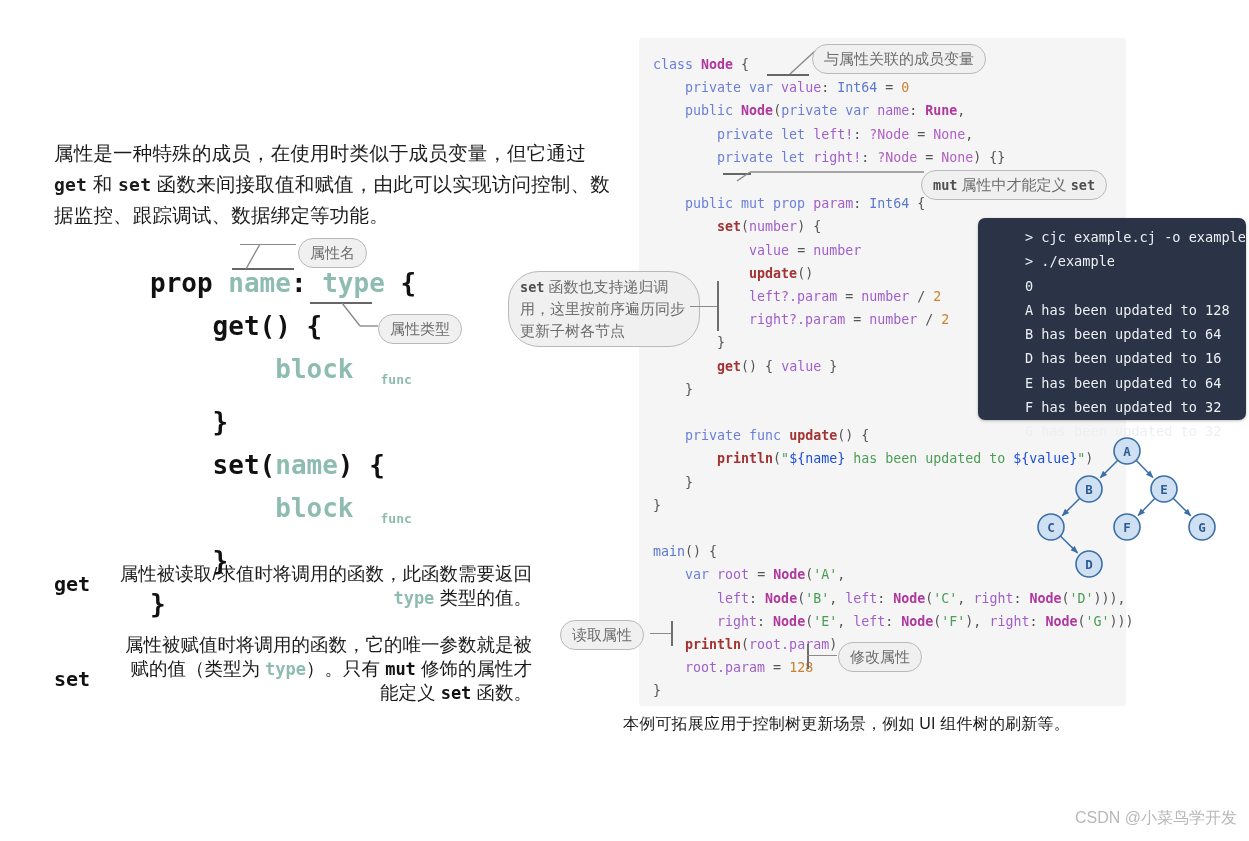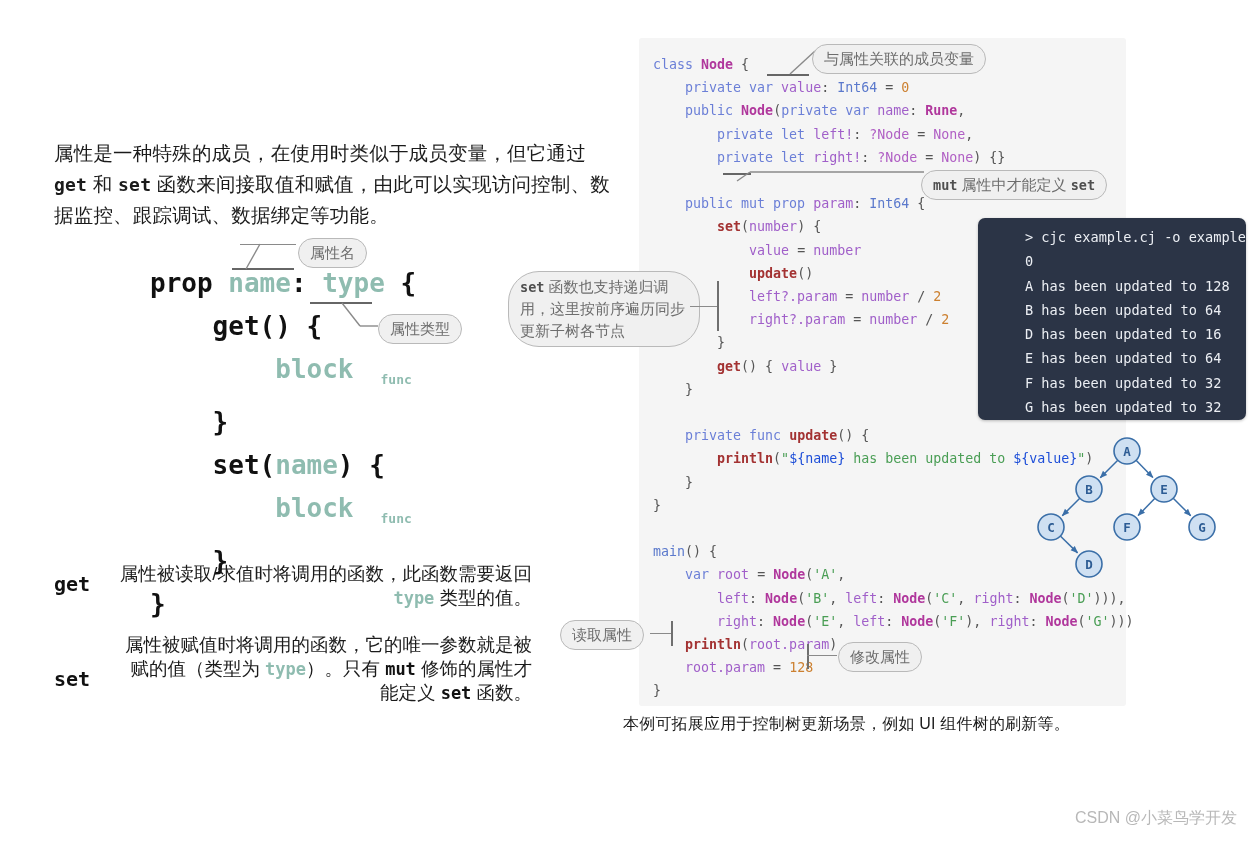--- a/index.html
+++ b/index.html
@@ -264,21 +264,21 @@
 
 <div class="bubble" style="left:560px; top:620px;"><span>读取属性</span></div>
 <div class="lead h" style="left:650px; top:633px; width:22px;"></div>
 <div class="lead v tick" style="left:671px; top:621px; height:25px;"></div>
 
 <div class="lead v tick" style="left:807px; top:644px; height:25px;"></div>
 <div class="lead h" style="left:807px; top:655px; width:30px;"></div>
 <div class="bubble" style="left:838px; top:642px;"><span>修改属性</span></div>
 
 <div id="terminal"></div>
-<div id="terminal-lines"><div>&gt; cjc example.cj -o example</div><div>0</div><div>A has been updated to 128</div><div>B has been updated to 64</div><div>D has been updated to 16</div><div>E has been updated to 64</div><div>F has been updated to 32</div><div>G has been updated to 32</div></div>
+<div id="terminal-lines"><div>&gt; cjc example.cj -o example</div><div>&gt; ./example</div><div>0</div><div>A has been updated to 128</div><div>B has been updated to 64</div><div>D has been updated to 16</div><div>E has been updated to 64</div><div>F has been updated to 32</div><div>G has been updated to 32</div></div>
 
 <svg id="tree-svg" width="215" height="160" viewBox="0 0 215 160">
     <defs>
       <marker id="arrw" viewBox="0 0 10 10" refX="9" refY="5" markerWidth="5" markerHeight="5" orient="auto-start-reverse">
         <path d="M 0 1 L 10 5 L 0 9 z" fill="#3b6fa8"></path>
       </marker>
     </defs>
     <line x1="97.80761184457488" y1="30.192388155425117" x2="80.31370849898477" y2="47.68629150101524" stroke="#3b6fa8" stroke-width="1.5" marker-end="url(#arrw)"></line>
     <line x1="116.06901688101061" y1="30.31412544536225" x2="132.83813306952538" y2="47.536460990323384" stroke="#3b6fa8" stroke-width="1.5" marker-end="url(#arrw)"></line>
     <line x1="59.80761184457488" y1="68.19238815542512" x2="42.31370849898476" y2="85.68629150101523" stroke="#3b6fa8" stroke-width="1.5" marker-end="url(#arrw)"></line>

